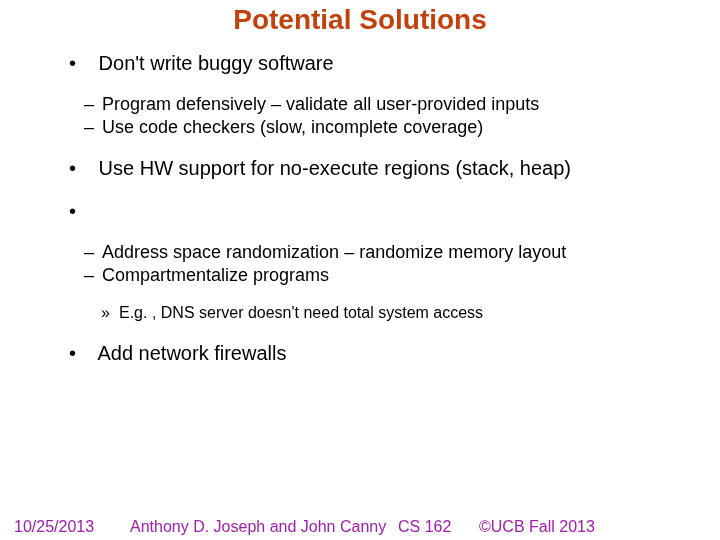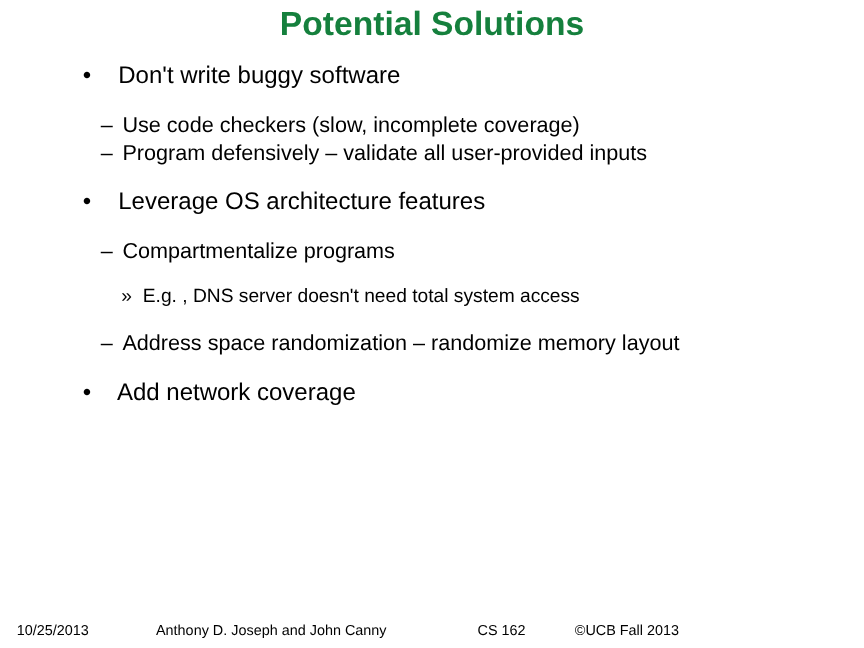--- a/index.html
+++ b/index.html
@@ -20,21 +20,21 @@
     box-sizing: border-box;
   }
   .title {
     position: absolute;
     top: 4px;
     left: 0;
     width: 100%;
     text-align: center;
     font-size: 28px;
     font-weight: bold;
-    color: #15803d;
+    color: #c2410c;
   }
   .content {
     position: absolute;
     top: 34px;
     left: 50px;
     right: 30px;
     font-size: 20px;
     line-height: 1.25;
   }
   .content ul {
@@ -70,22 +70,22 @@
     content: "»";
     display: inline-block;
     width: 18px;
   }
   .footer {
     position: absolute;
     bottom: 6px;
     left: 0;
     width: 100%;
     height: 16px;
-    font-size: 12px;
-    color: #000000;
+    font-size: 16px;
+    color: #a21caf;
     text-decoration: underline;
   }
   .footer span {
     position: absolute;
   }
   .f-date   { left: 14px; }
   .f-author { left: 130px; text-align: center; }
   .f-course { left: 398px; }
   .f-copy   { left: 460px; margin-left: 19px; }
   .f-page   { right: 28px; margin-top: 32px; }
@@ -95,37 +95,39 @@
 
 <div class="slide">
 
   <div class="title">Potential Solutions</div>
 
   <div class="content">
     <ul>
       <li>
         <span>Don't write buggy software</span>
         <ul class="sub">
+          <li><span>Program defensively – validate all user-provided inputs</span></li>
           <li><span>Use code checkers (slow, incomplete coverage)</span></li>
-          <li><span>Program defensively – validate all user-provided inputs</span></li>
         </ul>
       </li>
       <li>
-        <span>Leverage OS architecture features</span>
+        <span>Use HW support for no-execute regions (stack, heap)</span>
+      </li>
+      <li>
         <ul class="sub">
+          <li><span>Address space randomization – randomize memory layout</span></li>
           <li><span>Compartmentalize programs</span>
             <ul class="subsub">
               <li><span>E.g. , DNS server doesn't need total system access</span></li>
             </ul>
           </li>
-          <li><span>Address space randomization – randomize memory layout</span></li>
         </ul>
       </li>
       <li>
-        <span>Add network coverage</span>
+        <span>Add network firewalls</span>
       </li>
     </ul>
   </div>
 
   <div class="footer">
     <span class="f-date">10/25/2013</span>
     <span class="f-author">Anthony D. Joseph and John Canny</span>
     <span class="f-course">CS 162</span>
     <span class="f-copy">©UCB Fall 2013</span>
     <span class="f-page">22.36</span>

